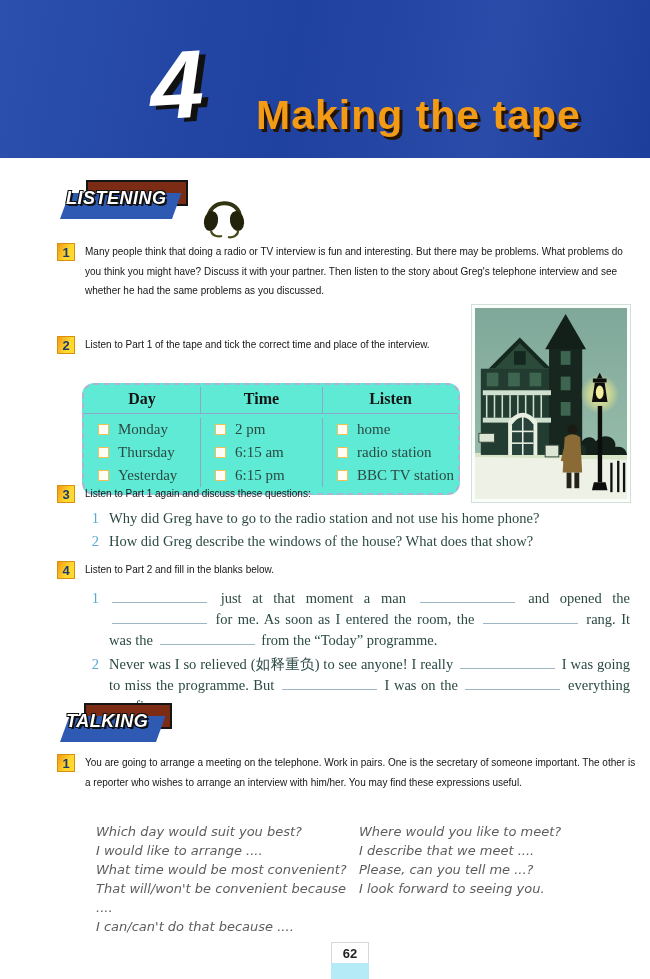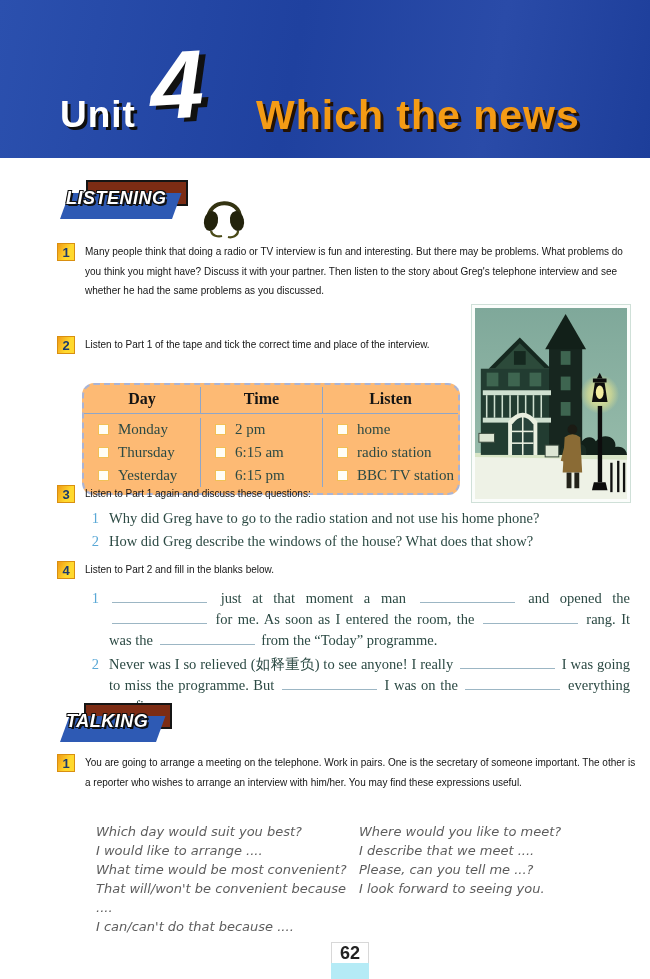--- a/index.html
+++ b/index.html
@@ -65,21 +65,21 @@
     color:#1c3a6e; font-weight:800; font-size:13px;
     display:flex; align-items:center; justify-content:center;
   }
   .ex-text { font-size:10px; line-height:19.5px; color:#151515; }
 
   
   .tick-table {
     position:absolute; left:82px; top:383px; width:378px;
     border:2px dashed #a9b4d6; border-radius:12px;
     display:grid; grid-template-columns:116px 122px 136px;
-    padding:2px 0 6px 0; background:#fdba74;
+    padding:2px 0 6px 0; background:#5eead4;
     font-family:"Liberation Serif", serif;
   }
   .tt-cell { padding:3px 0 3px 14px; font-size:15px; color:#2c4a44; display:flex; align-items:center; gap:9px; }
   .tt-head {
     justify-content:center; padding-left:0; font-weight:700; color:#141414;
     border-bottom:1.5px solid #8fa6c8; padding-bottom:5px; margin-bottom:4px; font-size:16px;
   }
   .col2 { border-left:1.5px solid #8fa6c8; }
   .checkbox {
     flex:0 0 auto; width:11px; height:11px;
@@ -112,36 +112,35 @@
     font-family:"DejaVu Sans", sans-serif; font-style:italic;
     font-size:13px; line-height:19px; color:#5d5d5d;
   }
   .expr-col { display:flex; flex-direction:column;font-style:italic; }
 
   
   .page-num-box {
     position:absolute; left:331px; top:942px; width:38px; height:21px;
     background:#ffffff; border:1px solid #d8d8d8; border-bottom:none;
     display:flex; align-items:center; justify-content:center;
-    font-weight:700; font-size:18px; color:#222;
+    font-weight:700; font-size:13px; color:#222;
   }
   .page-num-cyan {
     position:absolute; left:331px; top:963px; width:38px; height:16px;
     background:#b5ebf6;
   }
 </style>
 </head>
 <body>
 
 <div class="page">
 
   <div class="header-band">
-    <div class="unit-word">Unit</div>
     <div class="unit-num">4</div>
-    <div class="unit-title">Which the news</div>
+    <div class="unit-title">Making the tape</div>
   </div>
 
   <div class="badge listening-badge">
     <div class="b-back"></div>
     <div class="b-front"></div>
     <div class="b-label">LISTENING</div>
   </div>
   <div class="headphones">
     <svg width="52" height="50" viewBox="0 0 52 50">
       <path d="M10 30 C10 8 42 8 42 28" fill="none" stroke="#343312" stroke-width="4"></path>

